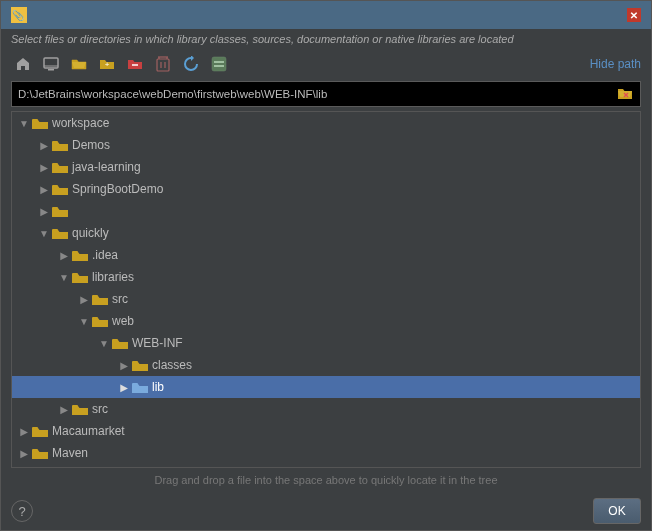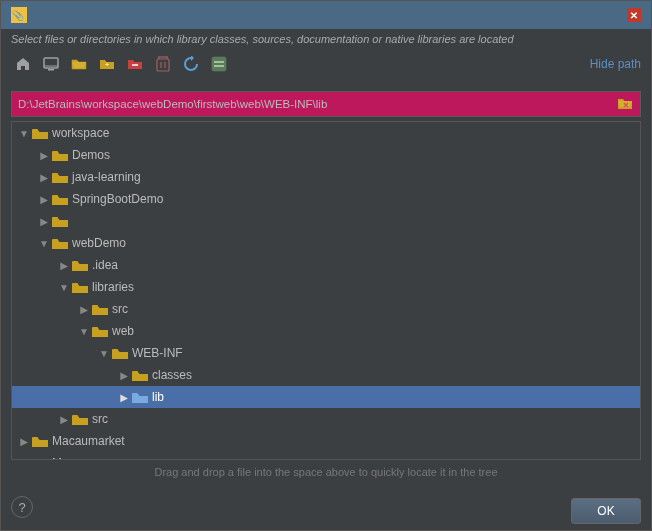--- a/index.html
+++ b/index.html
@@ -91,22 +91,22 @@
 
     .hide-path-link {
       color: #5a8fc4;
       cursor: pointer;
       font-size: 12px;
       text-decoration: none;
       margin-left: 8px;
     }
 
     .path-bar {
-      margin: 12px 10px 4px 10px;
-      background: #be185d;
+      margin: 2px 10px 4px 10px;
+      background: #000000;
       border: 1px solid #5a5a5a;
       height: 26px;
       display: flex;
       align-items: center;
       padding: 0 6px;
       flex-shrink: 0;
       position: relative;
     }
 
     .path-text {
@@ -191,28 +191,27 @@
       font-size: 13px;
       display: flex; align-items: center; justify-content: center;
     }
 
     .footer-buttons {
       display: flex;
       gap: 8px;
     }
 
     .btn-ok, .btn-cancel {
-      width: 70px;
+      width: 48px;
       height: 26px;
       border: 1px solid #666;
       border-radius: 3px;
       cursor: pointer;
       font-size: 12px;
       color: #bbbbbb;
-      margin-top: 8px;
     }
 
     .btn-ok {
       background: linear-gradient(to bottom, #5c6e82, #4a5c6e);
       color: #fff;
     }
     .btn-cancel {
       background: linear-gradient(to bottom, #555, #444);
     }
 
@@ -359,21 +358,21 @@
         <rect x="0" y="2" width="6" height="2" rx="1" fill="#c8a020"></rect>
       </svg>
     </div>
 
     <div class="tree-item" style="padding-left: 24px;">
       <span class="tree-arrow">▼</span>
       <svg class="folder-svg" width="16" height="13" viewBox="0 0 16 13">
         <path d="M0 3h6l1.5 2H16v7H0V3z" fill="#c8a020"></path>
         <rect x="0" y="2" width="6" height="2" rx="1" fill="#c8a020"></rect>
       </svg>
-      <span class="item-label">webDemo</span>
+      <span class="item-label">quickly</span>
     </div>
 
     <div class="tree-item" style="padding-left: 44px;">
       <span class="tree-arrow">▶</span>
       <svg class="folder-svg" width="16" height="13" viewBox="0 0 16 13">
         <path d="M0 3h6l1.5 2H16v7H0V3z" fill="#c8a020"></path>
         <rect x="0" y="2" width="6" height="2" rx="1" fill="#c8a020"></rect>
       </svg>
       <span class="item-label">.idea</span>
     </div>

